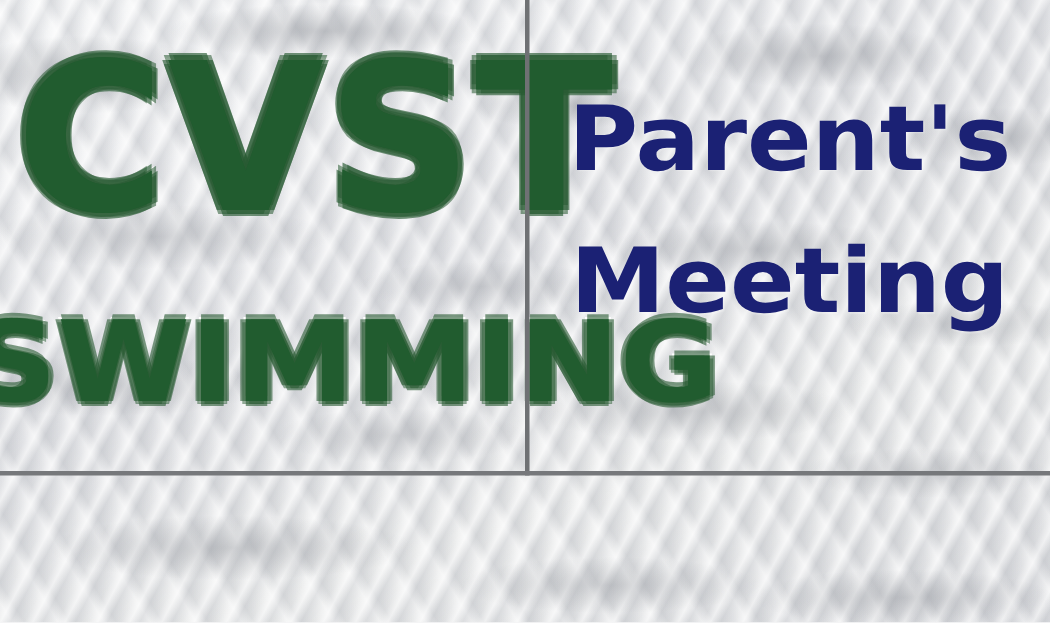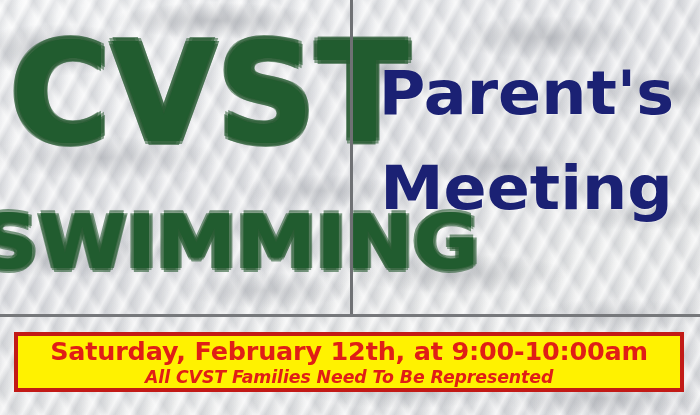--- a/index.html
+++ b/index.html
@@ -211,18 +211,14 @@
 
   <div class="v-divider"></div>
 
   <div class="right-panel">
     <div class="headline-line headline-1">Parent's</div>
     <div class="headline-line headline-2">Meeting</div>
   </div>
 
   <div class="h-divider"></div>
 
-  <div class="banner">
-    <div class="banner-line-1">Saturday, February 12th, at 9:00-10:00am</div>
-    <div class="banner-line-2">All CVST Families Need To Be Represented</div>
-  </div>
 
 </div>
 
 </body></html>

